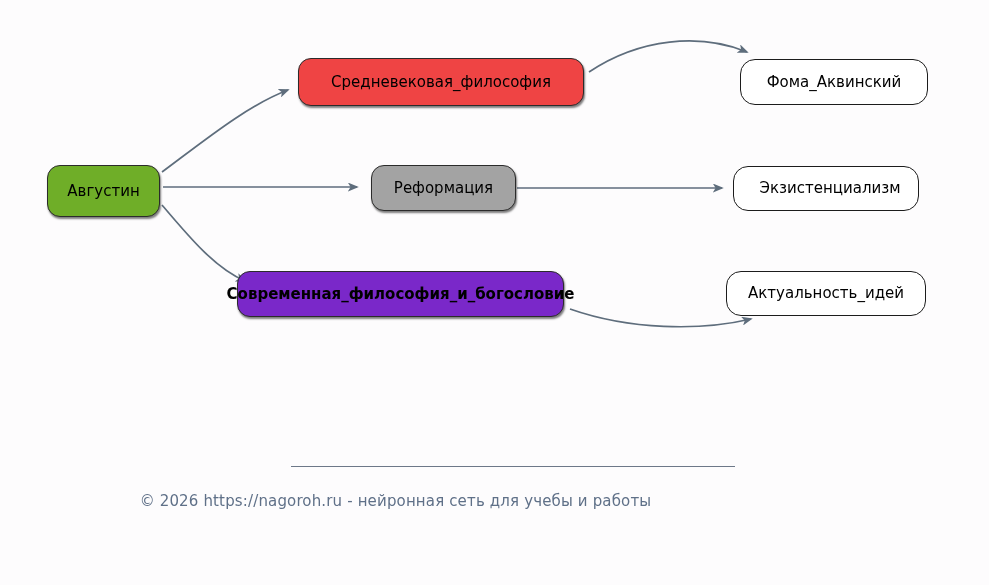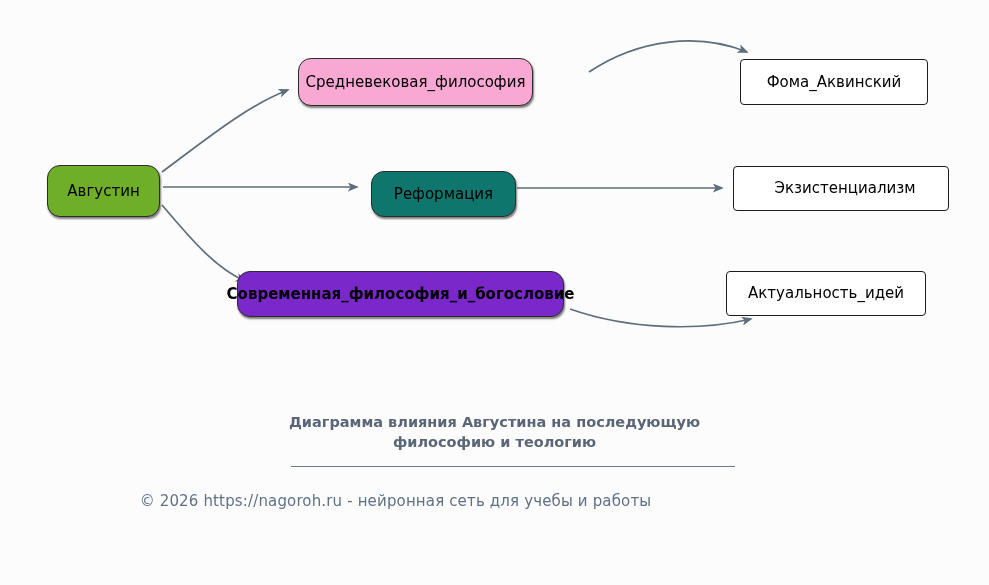--- a/index.html
+++ b/index.html
@@ -39,21 +39,21 @@
     color: #000000;
     white-space: nowrap;
   }
   .node.filled {
     border: 1px solid #2b2b2b;
     box-shadow: 1px 2px 2px rgba(20,20,20,0.55);
   }
   .node.plain {
     background: #ffffff;
     border: 1.6px solid #1c1c1c;
-    border-radius: 4px;
+    border-radius: 15px;
   }
   .caption {
     position: absolute;
     left: 0;
     width: 989px;
     text-align: center;
     color: #5a6678;
     font-weight: bold;
     font-size: 14.5px;
     line-height: 1.35;
@@ -89,30 +89,26 @@
         <path d="M 163,187 L 357,187" fill="none" stroke="#5e6d7c" stroke-width="1.7" marker-end="url(#arrowhead)"></path>
         <path d="M 162,205 C 190,238 215,268 245,281" fill="none" stroke="#5e6d7c" stroke-width="1.7" marker-end="url(#arrowhead)"></path>
         <path d="M 589,72 C 640,38 700,33 747,52" fill="none" stroke="#5e6d7c" stroke-width="1.7" marker-end="url(#arrowhead)"></path>
         <path d="M 517,188 L 722,188" fill="none" stroke="#5e6d7c" stroke-width="1.7" marker-end="url(#arrowhead)"></path>
         <path d="M 570,309 C 630,330 700,331 751,319" fill="none" stroke="#5e6d7c" stroke-width="1.7" marker-end="url(#arrowhead)"></path>
       </g>
   </svg>
 
   <div id="nodes-group">
       <div class="node filled" style="left: 47px; top: 165px; width: 113px; height: 52px; background: rgb(111, 174, 40);">Августин</div>
-      <div class="node filled" style="left: 298px; top: 58px; width: 235px; height: 48px; background: #f9a8d4;">Средневековая_философия</div>
-      <div class="node filled" style="left: 371px; top: 171px; width: 145px; height: 46px; background: #0f766e;">Реформация</div>
+      <div class="node filled" style="left: 298px; top: 58px; width: 286px; height: 48px; background: #ef4444;">Средневековая_философия</div>
+      <div class="node filled" style="left: 371px; top: 165px; width: 145px; height: 46px; background: #a3a3a3;">Реформация</div>
       <div class="node filled" style="left: 237px; top: 271px; width: 327px; height: 46px; background: rgb(122, 40, 201); font-weight: bold;">Современная_философия_и_богословие</div>
       <div class="node plain" style="left: 740px; top: 59px; width: 188px; height: 46px;">Фома_Аквинский</div>
-      <div class="node plain" style="left: 733px; top: 166px; width: 216px; height: 45px; padding-left: 8px;">Экзистенциализм</div>
+      <div class="node plain" style="left: 733px; top: 166px; width: 186px; height: 45px; padding-left: 8px;">Экзистенциализм</div>
       <div class="node plain" style="left: 726px; top: 271px; width: 200px; height: 45px;">Актуальность_идей</div>
     </div>
 
-  <div class="caption" style="top:413px;">
-    <div>Диаграмма влияния Августина на последующую</div>
-    <div>философию и теологию</div>
-  </div>
 
   <div class="divider" style="left:291px; top:466px; width:444px;"></div>
 
   <div class="footer" style="top:492px;">© 2026 https://nagoroh.ru - нейронная сеть для учебы и работы</div>
 
 </div>
 
 </body></html>

